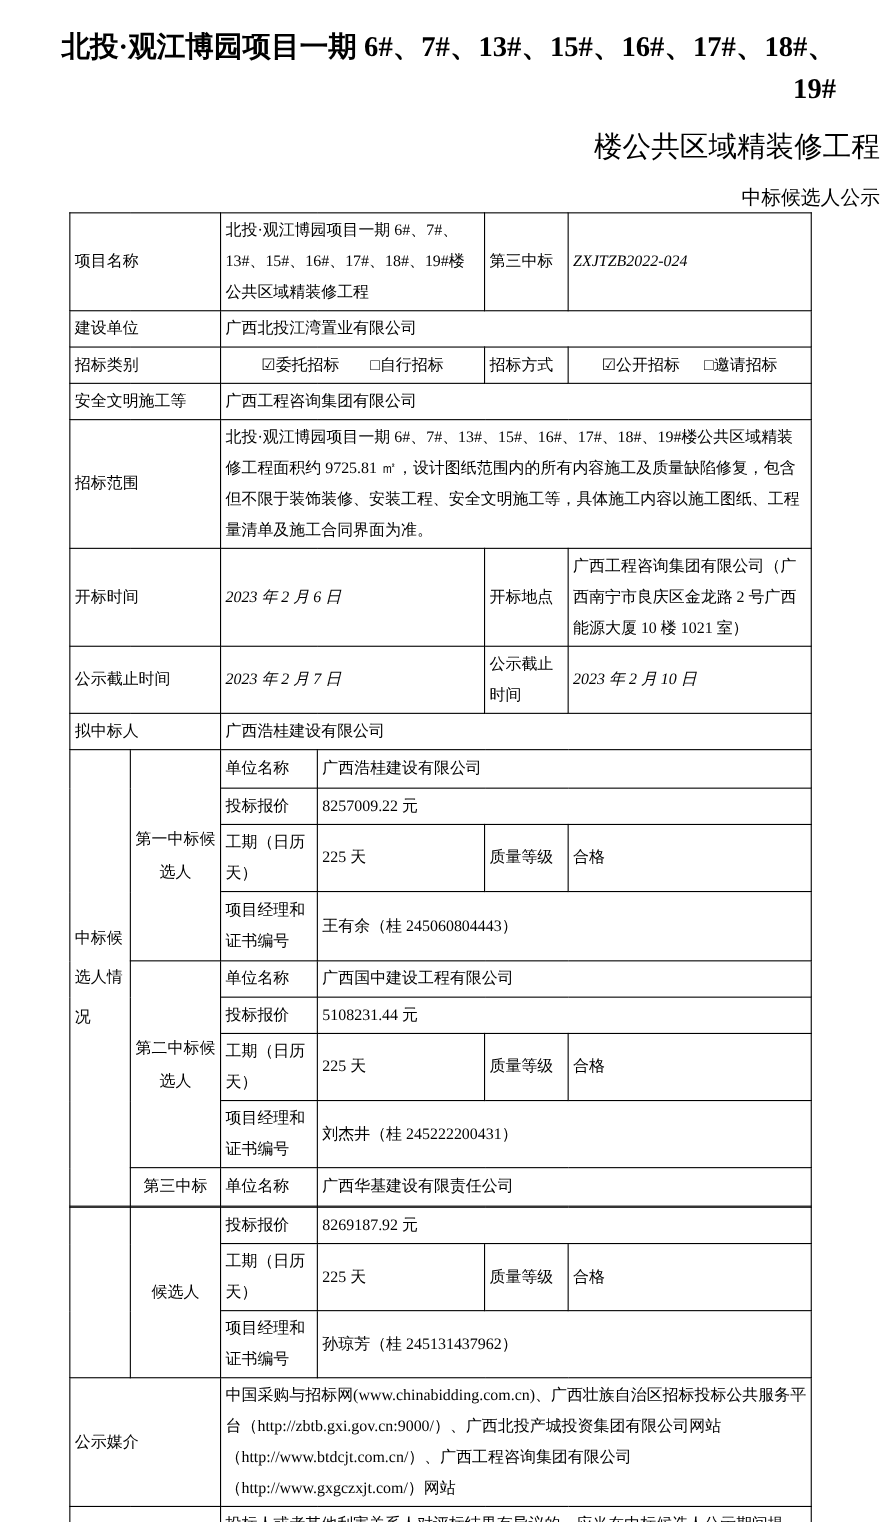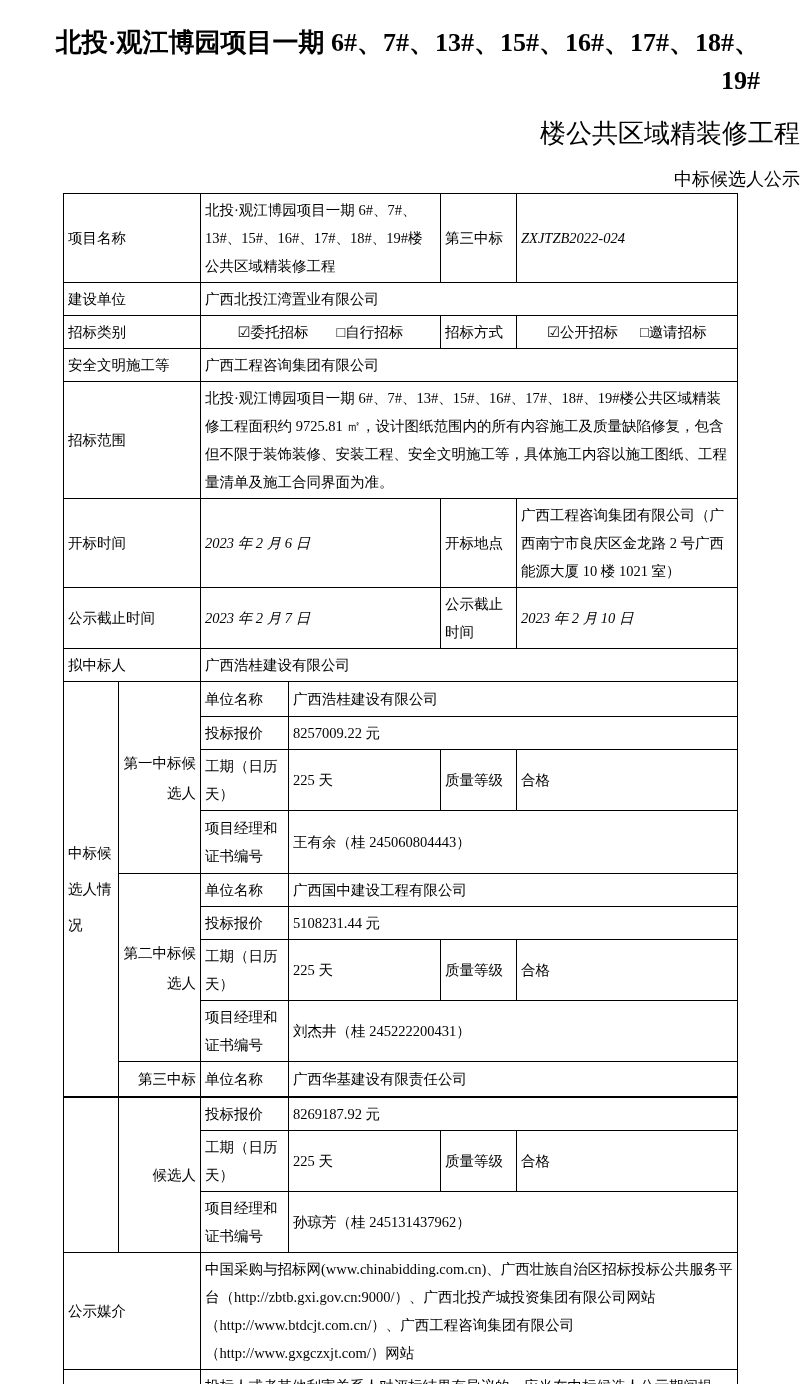--- a/index.html
+++ b/index.html
@@ -23,21 +23,21 @@
     font-size:14.5px;
     vertical-align:middle;
     padding:2px 4px;
     overflow:hidden;
     word-break:break-word;
   }
   .t1{margin-top:13px;}
   .t2{margin-top:15px;}
 
   td.lab{text-align:left;line-height:28px;padding:2px 1px;}
-  td.rank{text-align:right;line-height:30px;padding:2px 10px;margin-left:43px;}
+  td.rank{text-align:center;line-height:30px;padding:2px 10px;margin-left:43px;}
   td.vert{text-align:left;line-height:36px;padding:2px 5px;}
   td.val{text-align:left;padding:2px 7px;line-height:28px;}
   td.center{font-style:italic;}
   td.topalign{vertical-align:top;padding-top:8px;}
   .para{line-height:20.5px;padding:3px 7px;}
   .just{text-align:justify;}
   .indent{padding-left:22px;font-family:Liberation Serif, serif;}
   .chk-row{display:flex;justify-content:center;gap:28px;}
   .chk-row-sm{display:flex;justify-content:center;gap:22px;}
 </style>

